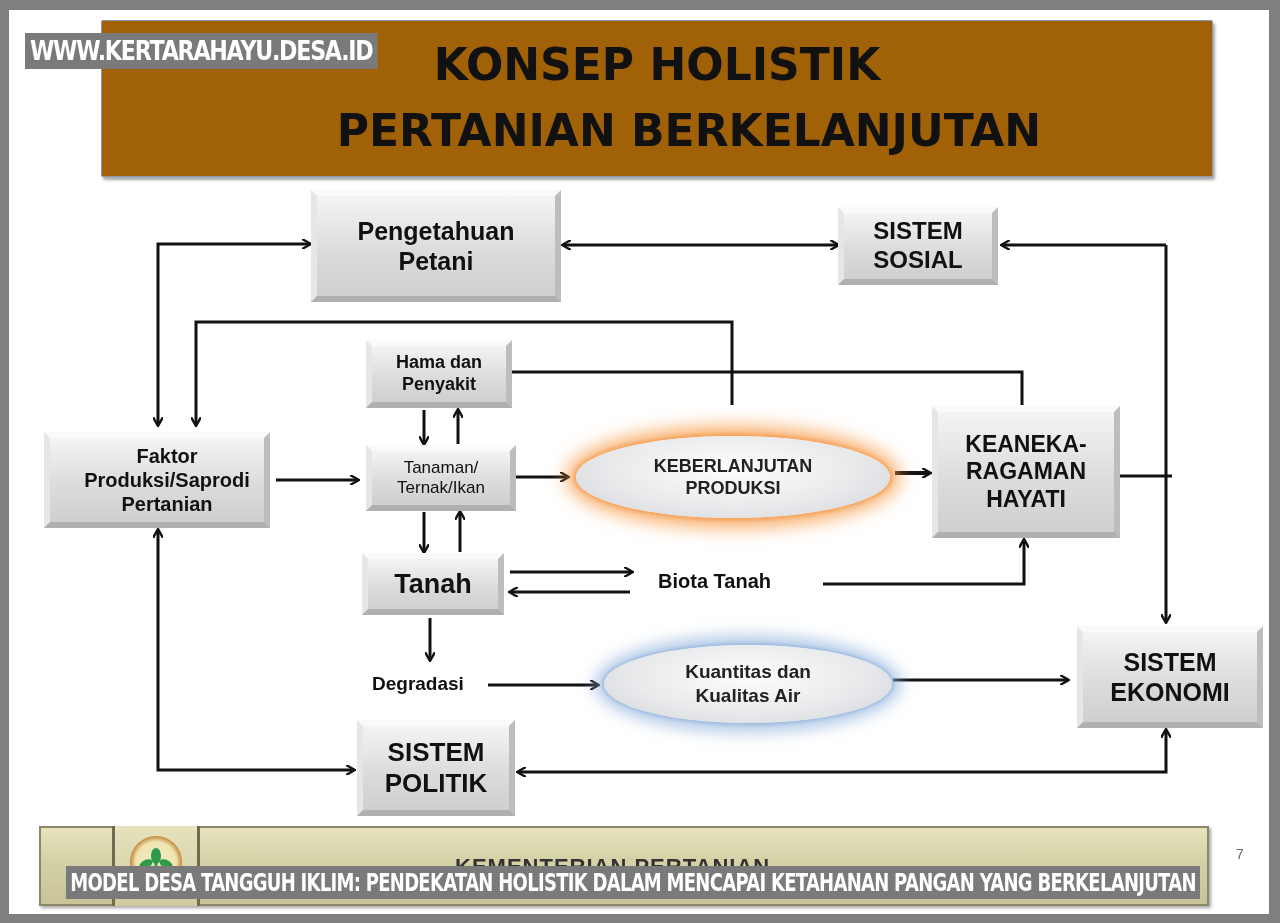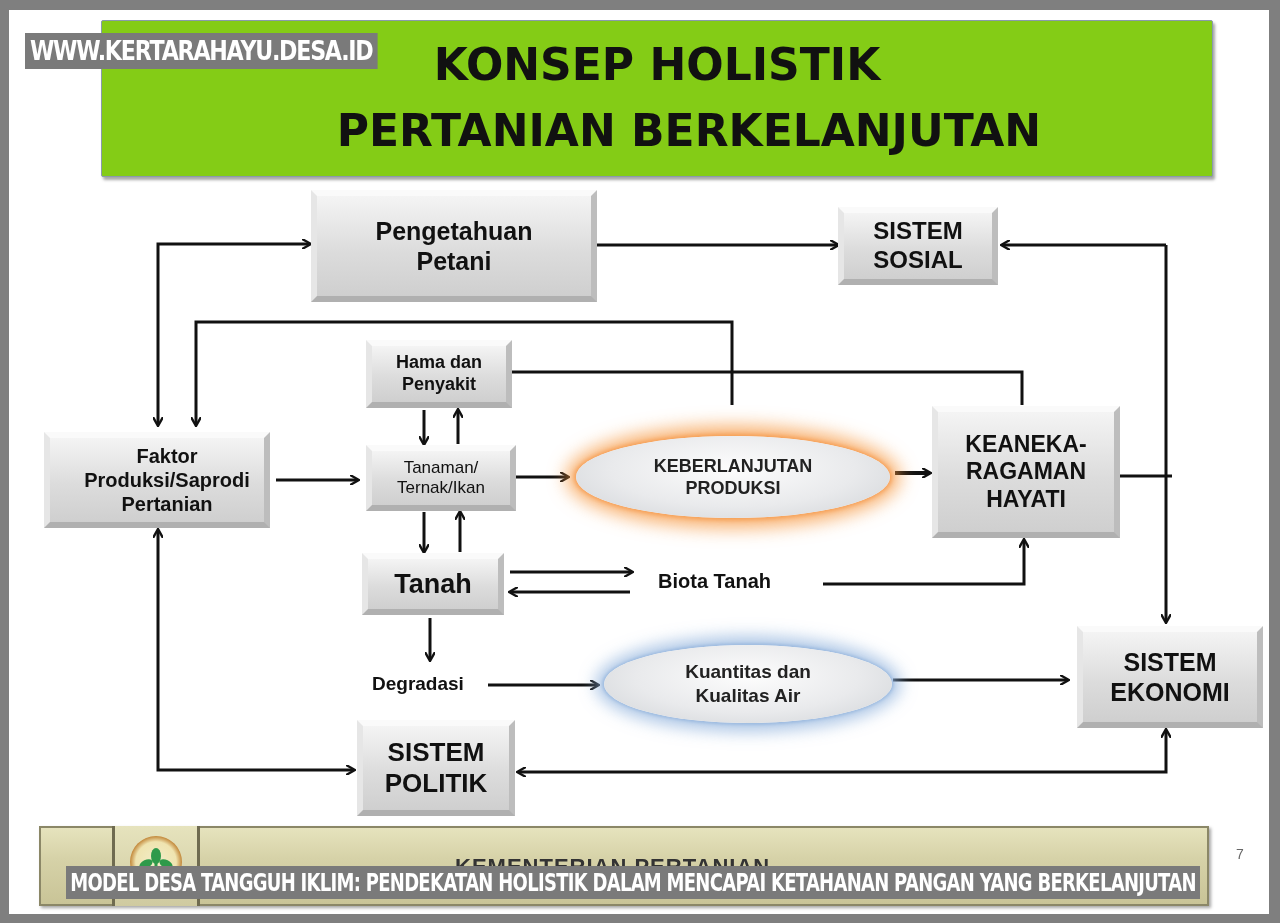--- a/index.html
+++ b/index.html
@@ -8,21 +8,21 @@
     background: #7f7f7f;
     font-family: "Liberation Sans", "DejaVu Sans", sans-serif;
   }
   .canvas {
     position: absolute; left: 9px; top: 10px; width: 1260px; height: 904px;
     background: #ffffff;
   }
   .abs { position: absolute; }
   .title-banner {
     left: 101px; top: 20px; width: 1110px; height: 155px;
-    background: #84cc16;
+    background: #a16207;
     border: 1px solid #8a9aab;
     box-shadow: 2px 3px 3px rgba(0,0,0,0.35);
     border-radius: 2px;
   }
   .title-line {
     position: absolute; left: 0; width: 100%; text-align: center;
     font-family: "DejaVu Sans", sans-serif; font-weight: bold;
     color: #111; font-size: 44px; letter-spacing: 0px;
   }
   .watermark {
@@ -140,21 +140,21 @@
     <path d="M488,685 L598,685" marker-end="url(#ah)"></path>
 
     <path d="M893,680 L1068,680" marker-end="url(#ah)"></path>
 
     <path d="M158,530 L158,770 L354,770" marker-start="url(#ahs)" marker-end="url(#ah)"></path>
 
     <path d="M1166,730 L1166,772 L518,772" marker-start="url(#ahs)" marker-end="url(#ah)"></path>
   </g>
 </svg>
 
-<div class="box" style="left:311px; top:190px; width:286px; height:112px; font-size:25px;">
+<div class="box" style="left:311px; top:190px; width:250px; height:112px; font-size:25px;">
   <div>
     <div>Pengetahuan</div>
     <div>Petani</div>
   </div>
 </div>
 
 <div class="box" style="left:838px; top:207px; width:160px; height:78px; font-size:24px;">
   <div>
     <div>SISTEM</div>
     <div>SOSIAL</div>

